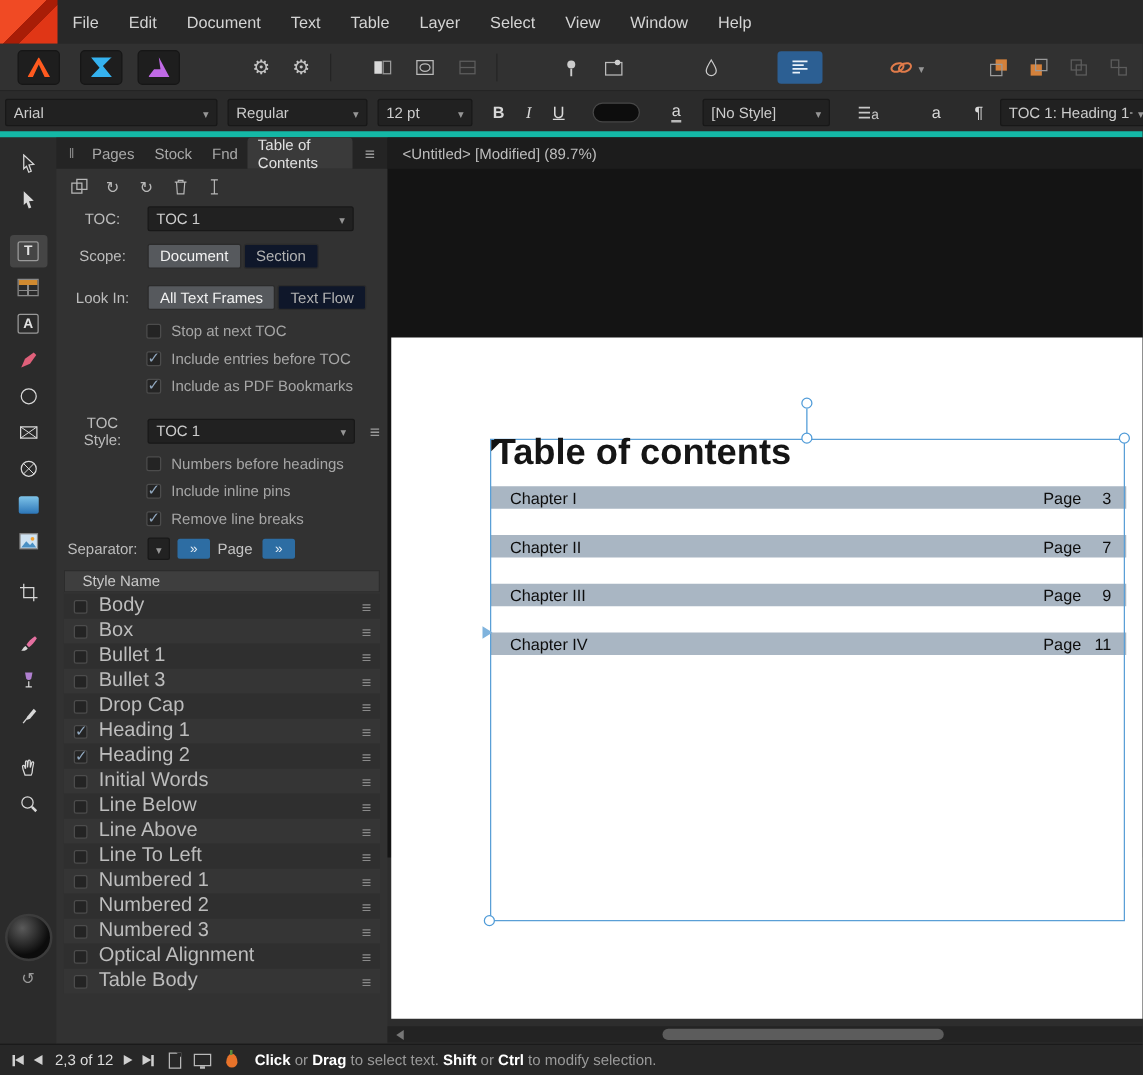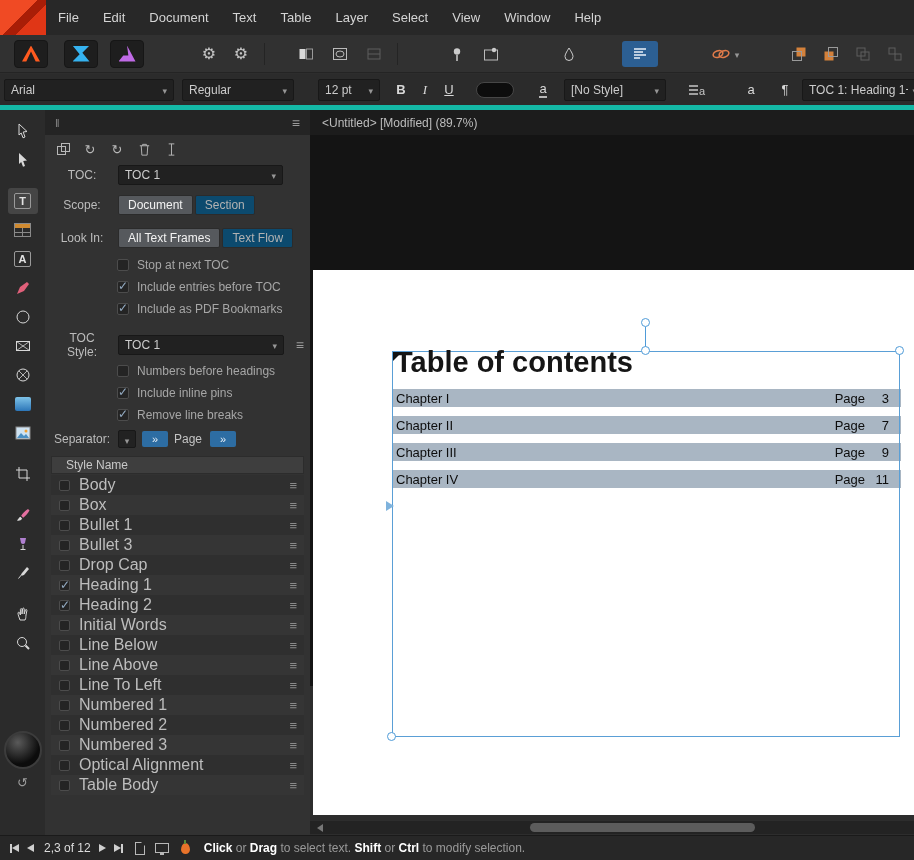--- a/index.html
+++ b/index.html
@@ -78,21 +78,21 @@
   .hamb { margin-left:auto; padding:0 10px; color:#9a9a9a; font-size:14px; }
   .hamb::after { content:"≡"; }
 
   #piconrow { position:absolute; left:8px; top:28px; height:22px; display:flex; align-items:center; gap:7px; }
   .pico { width:20px; height:18px; display:flex; align-items:center; justify-content:center; border-radius:2px; color:#b8b8b8; }
   .refresh::after { content:"↻"; font-size:13px; }
 
   .frow { position:absolute; left:8px; right:6px; height:22px; display:flex; align-items:center; }
   .flabel { width:58px; flex:none; text-align:center; margin-right:7px; font-size:12px; color:#bcbcbc; }
   .seg { height:20px; padding:0 9px; display:flex; align-items:center; font-size:12px; color:#b2b2b2;
-    background:#0c4a6e; border:1px solid #2b2b2b; border-radius:2px; margin-right:2px; cursor:default; }
+    background:#0f172a; border:1px solid #2b2b2b; border-radius:2px; margin-right:2px; cursor:default; }
   .seg.active { background:#56595d; color:#f2f2f2; }
   .segwrap { display:flex; }
 
   .grp { position:absolute; left:72px; }
   .cbrow { display:flex; align-items:center; height:22px; }
   .cb { width:12px; height:12px; flex:none; background:#242424; border:1px solid #4c4c4c; border-radius:2px;
     position:relative; margin-right:8px; }
   .cb.on::after { content:"✓"; position:absolute; left:0px; top:-3px; font-size:12px; color:#92a9c0; }
   .cblabel { font-size:12px; color:#a6a6a6; }
 
@@ -115,22 +115,22 @@
   
   #docarea { position:absolute; left:310px; top:110px; width:604px; height:576px; background:#141414; }
   #doctitle { position:absolute; left:0; top:0; right:0; height:25px; background:#1c1c1c;
     display:flex; align-items:center; padding-left:12px; font-size:12px; color:#bdbdbd; }
   #page { position:absolute; left:3px; top:160px; width:601px; height:545px; background:#ffffff; }
 
   #tframe { position:absolute; left:79px; top:81px; width:508px; height:386px;
     border:1px solid #5a9fd6; z-index:2; }
   #heading { position:absolute; left:82px; top:76px; font-size:29px; font-weight:bold; color:#151515; z-index:3; white-space:nowrap; }
   #tocrows { position:absolute; left:79px; top:119px; width:509px; z-index:1; }
-  .tocrow { height:18px; margin-bottom:9px; background:#a9b6c3; display:flex; align-items:center;
-    font-size:13px; color:#0d0d0d; padding-left:4px; }
+  .tocrow { height:18px; margin-bottom:21px; background:#a9b6c3; display:flex; align-items:center;
+    font-size:13px; color:#0d0d0d; padding-left:16px; }
   .tocrow .word { margin-left:auto; margin-right:6px; }
   .tocrow .num { width:18px; text-align:right; margin-right:12px; }
 
   .handle { position:absolute; width:9px; height:9px; border-radius:50%; background:#fff;
     border:1.5px solid #4f9bd8; z-index:4; }
   #stem { position:absolute; left:332px; top:57px; width:1px; height:24px; background:#4f9bd8; z-index:3; }
   #colmarker { position:absolute; left:80px; top:82px; width:0; height:0; z-index:4;
     border-left:9px solid #111; border-bottom:9px solid transparent; }
   #flowarrow { position:absolute; left:73px; top:231px; width:0; height:0; z-index:4;
     border-left:8px solid #7fb3dd; border-top:5px solid transparent; border-bottom:5px solid transparent; }
@@ -272,21 +272,21 @@
 
 <div id="contextbar">
   <div class="combo" style="margin-left:4px; width:170px">
     <span class="cval">Arial</span>
     <span class="chev"></span>
   </div>
   <div class="combo" style="margin-left:8px; width:112px">
     <span class="cval">Regular</span>
     <span class="chev"></span>
   </div>
-  <div class="combo" style="margin-left:24px; width:62px">
+  <div class="combo" style="margin-left:8px; width:76px">
     <span class="cval">12 pt</span>
     <span class="chev"></span>
   </div>
   <button class="fmt" style="margin-left:10px; font-weight:bold">B</button>
   <button class="fmt" style="margin-left:2px; font-style:italic; font-family:'Liberation Serif',serif">I</button>
   <button class="fmt" style="margin-left:2px; text-decoration:underline">U</button>
   <div id="swatch" style="margin-left:16px"></div>
   <button class="fmt" style="margin-left:18px">
       <span class="aunder">a</span>
     </button>
@@ -399,20 +399,27 @@
         <path d="M10.5 10.5 L14 14" stroke="#d8d8d8" stroke-width="2"></path>
       </svg>
   </div>
   <div id="avatar"></div>
   <div class="undo"></div>
 </div>
 
 <div id="panel">
   <div id="ptabbar">
     <span class="phandle"></span>
+    <div style="display:flex; height:100%">
+
+    <div class="ptab">Pages</div>
+        <div class="ptab">Stock</div>
+        <div class="ptab">Fnd</div>
+        <div class="ptab active">Table of Contents</div>
+      </div>
     <span class="hamb"></span>
   </div>
 
   <div id="piconrow">
     <button class="pico">
       <svg width="15" height="15" viewBox="0 0 15 15">
           <rect x="1.5" y="4.5" width="8" height="8" fill="none" stroke="#b8b8b8"></rect>
           <rect x="5.5" y="1.5" width="8" height="8" fill="none" stroke="#b8b8b8"></rect>
         </svg>
     </button>

